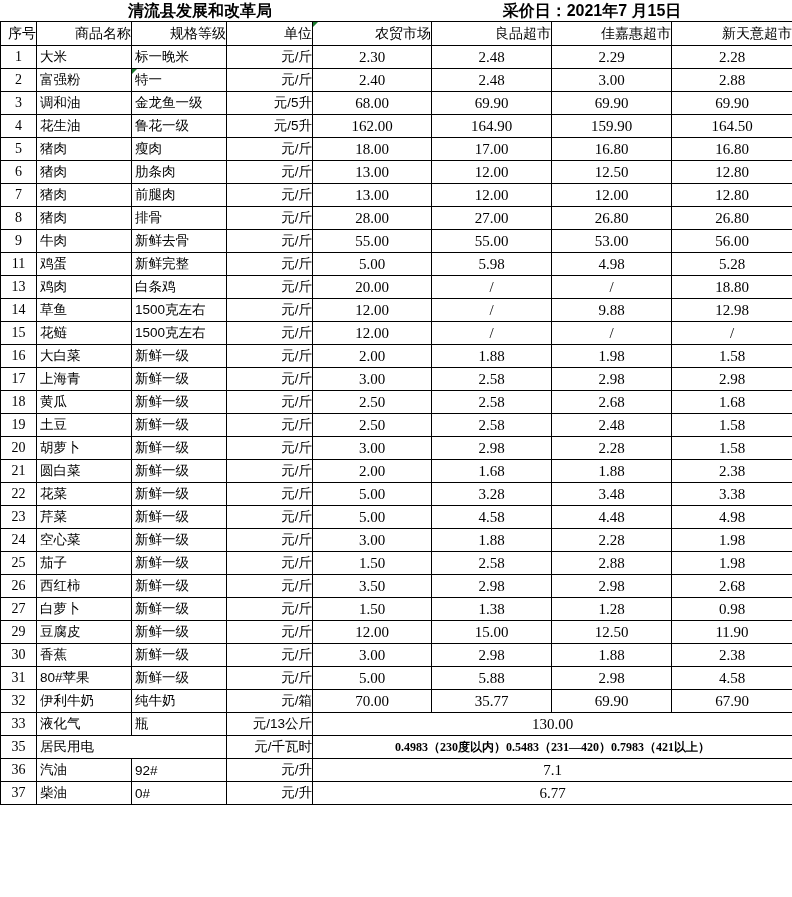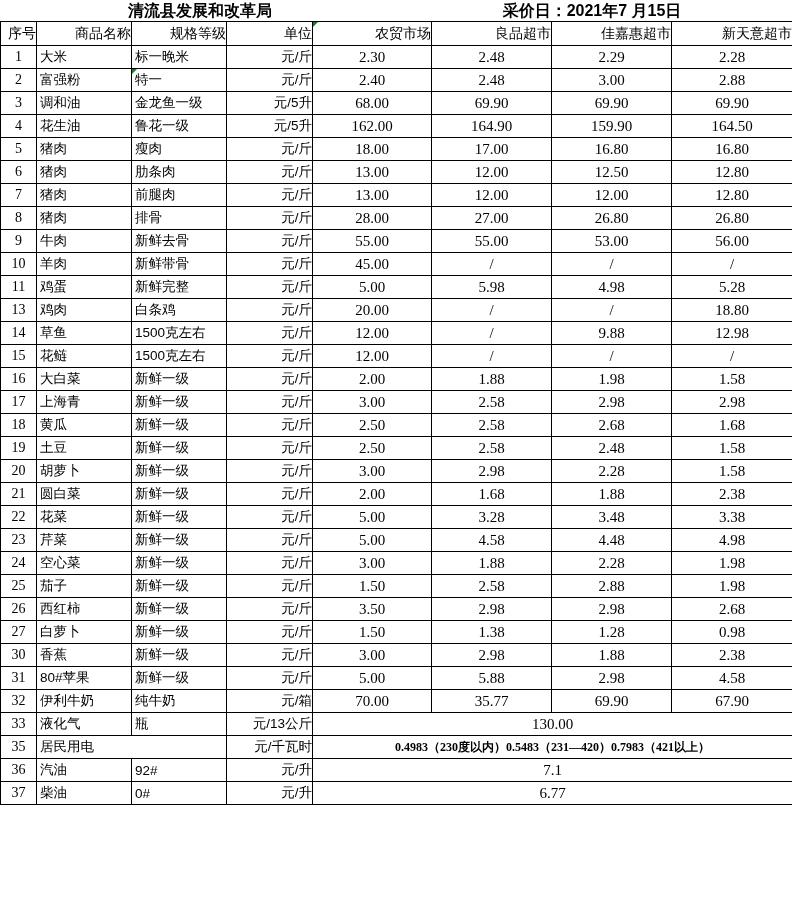--- a/index.html
+++ b/index.html
@@ -203,30 +203,20 @@
         <td class="c-no">9</td>
         <td class="c-name">牛肉</td>
         <td class="c-spec">新鲜去骨</td>
         <td class="c-unit">元/斤</td>
         <td class="c-price">55.00</td>
         <td class="c-price">55.00</td>
         <td class="c-price">53.00</td>
         <td class="c-price">56.00</td>
       </tr>
       <tr>
-        <td class="c-no">10</td>
-        <td class="c-name">羊肉</td>
-        <td class="c-spec">新鲜带骨</td>
-        <td class="c-unit">元/斤</td>
-        <td class="c-price">45.00</td>
-        <td class="c-price">/</td>
-        <td class="c-price">/</td>
-        <td class="c-price">/</td>
-      </tr>
-      <tr>
         <td class="c-no">11</td>
         <td class="c-name">鸡蛋</td>
         <td class="c-spec">新鲜完整</td>
         <td class="c-unit">元/斤</td>
         <td class="c-price">5.00</td>
         <td class="c-price">5.98</td>
         <td class="c-price">4.98</td>
         <td class="c-price">5.28</td>
       </tr>
       <tr>
@@ -371,20 +361,30 @@
       </tr>
       <tr>
         <td class="c-no">27</td>
         <td class="c-name">白萝卜</td>
         <td class="c-spec">新鲜一级</td>
         <td class="c-unit">元/斤</td>
         <td class="c-price">1.50</td>
         <td class="c-price">1.38</td>
         <td class="c-price">1.28</td>
         <td class="c-price">0.98</td>
+      </tr>
+      <tr>
+        <td class="c-no">29</td>
+        <td class="c-name">豆腐皮</td>
+        <td class="c-spec">新鲜一级</td>
+        <td class="c-unit">元/斤</td>
+        <td class="c-price">12.00</td>
+        <td class="c-price">15.00</td>
+        <td class="c-price">12.50</td>
+        <td class="c-price">11.90</td>
       </tr>
       <tr>
         <td class="c-no">30</td>
         <td class="c-name">香蕉</td>
         <td class="c-spec">新鲜一级</td>
         <td class="c-unit">元/斤</td>
         <td class="c-price">3.00</td>
         <td class="c-price">2.98</td>
         <td class="c-price">1.88</td>
         <td class="c-price">2.38</td>

